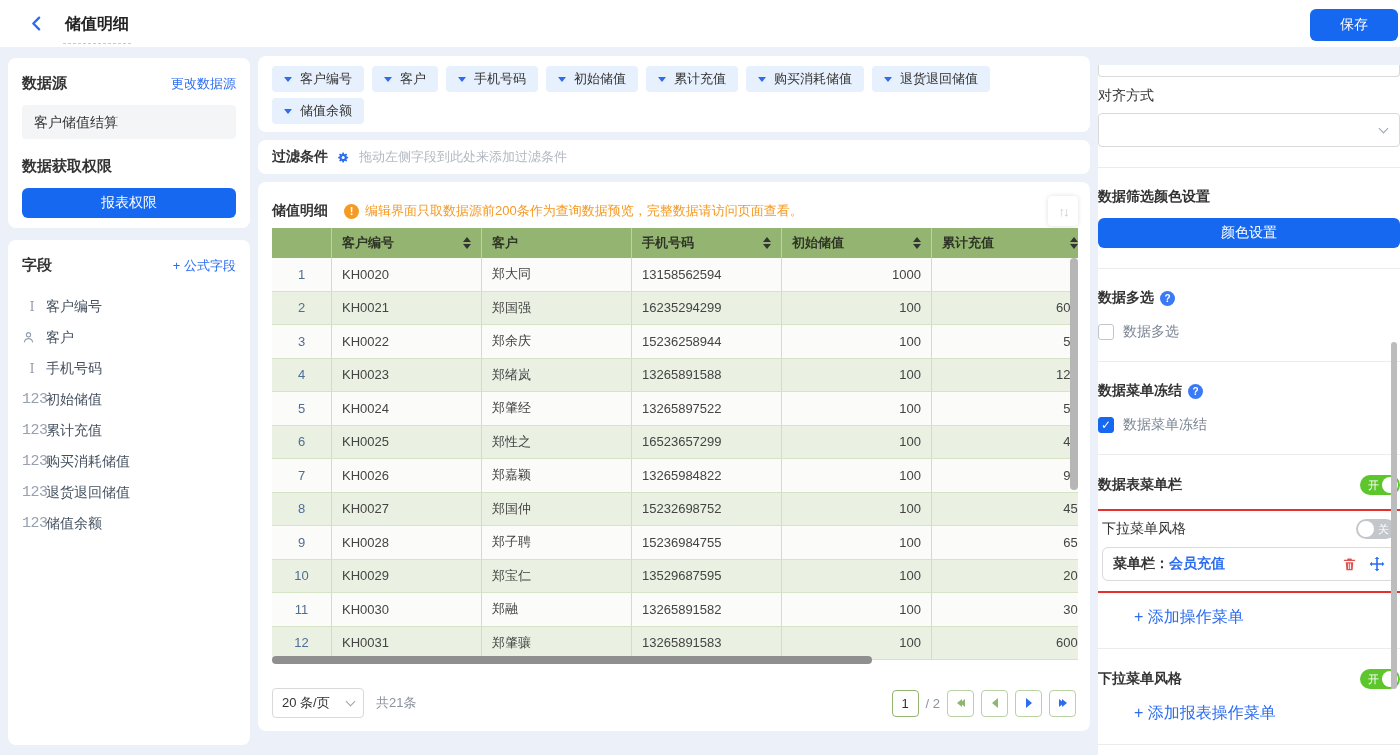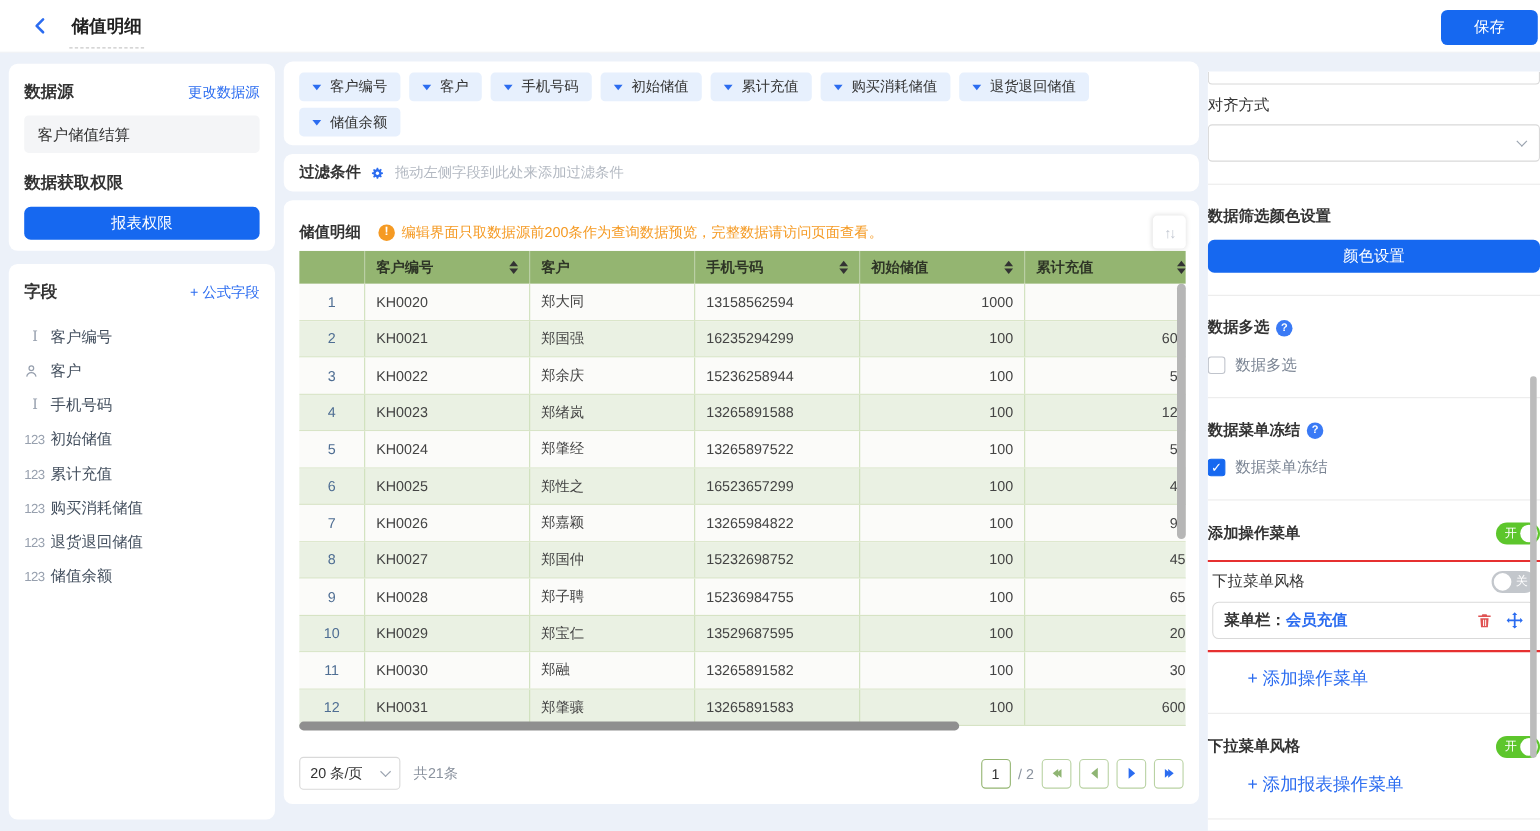--- a/index.html
+++ b/index.html
@@ -28,21 +28,21 @@
     border-radius:6px; font-size:14px; cursor:pointer; }
   .spread { display:flex; justify-content:space-between; align-items:center; }
   
   .p-ds { left:8px; top:58px; width:242px; height:170px; padding:16px 14px; }
   .ds-box { margin-top:12px; height:34px; background:#f4f5f7; border-radius:4px;
     line-height:34px; padding-left:12px; font-size:14px; color:#333; cursor:pointer;}
   .p-fields { left:8px; top:240px; width:242px; height:505px; padding:16px 14px; }
   .field-item { display:flex; align-items:center; height:31px; cursor:grab; }
   .f-icon { width:24px; color:#97a0ae; font-size:12px; display:flex; align-items:center; }
   .f-icon.txt { font-family:"DejaVu Serif",serif; font-size:13px; justify-content:center; width:20px; margin-right:4px;}
-  .f-icon.num { font-size:12px; letter-spacing:-.5px; }
+  .f-icon.num { font-size:15px; letter-spacing:-.5px;font-family:Liberation Mono, monospace; }
   .f-label { font-size:14px; color:#44505f; }
   
   .c-chips { left:258px; top:56px; width:832px; height:76px; padding:10px 14px; display:flex; }
   .chips-label { width:86px; padding-top:5px; font-size:14px; color:#333; font-weight:700; flex:none;}
   .chips-label .plus { color:#8a919c; font-weight:400; margin-left:2px;}
   .chips-wrap { display:flex; flex-wrap:wrap; gap:6px 8px; align-content:flex-start;}
   .chip { display:inline-flex; align-items:center; gap:8px; background:#e7f0fd;
     border-radius:4px; padding:0 12px; height:26px; font-size:13px; color:#333; cursor:pointer;}
   .caret-dn { width:0; height:0; border:4px solid transparent; border-top:5px solid #2b6cf0; margin-top:4px;}
   
@@ -481,21 +481,21 @@
     <span class="help">?</span>
   </div>
   <div class="cb-row">
     <span class="cb checked">✓</span>
     <span class="cb-label">数据菜单冻结</span>
   </div>
 
   <div class="r-div"></div>
 
   <div class="spread">
-    <span class="r-title">添加操作菜单</span>
+    <span class="r-title">数据表菜单栏</span>
     <span class="toggle on">
       <span class="t-txt">开</span>
       <span class="knob"></span>
     </span>
   </div>
 
   <div class="redbox">
     <div class="spread">
       <span class="r-label">下拉菜单风格</span>
       <span class="toggle off">

